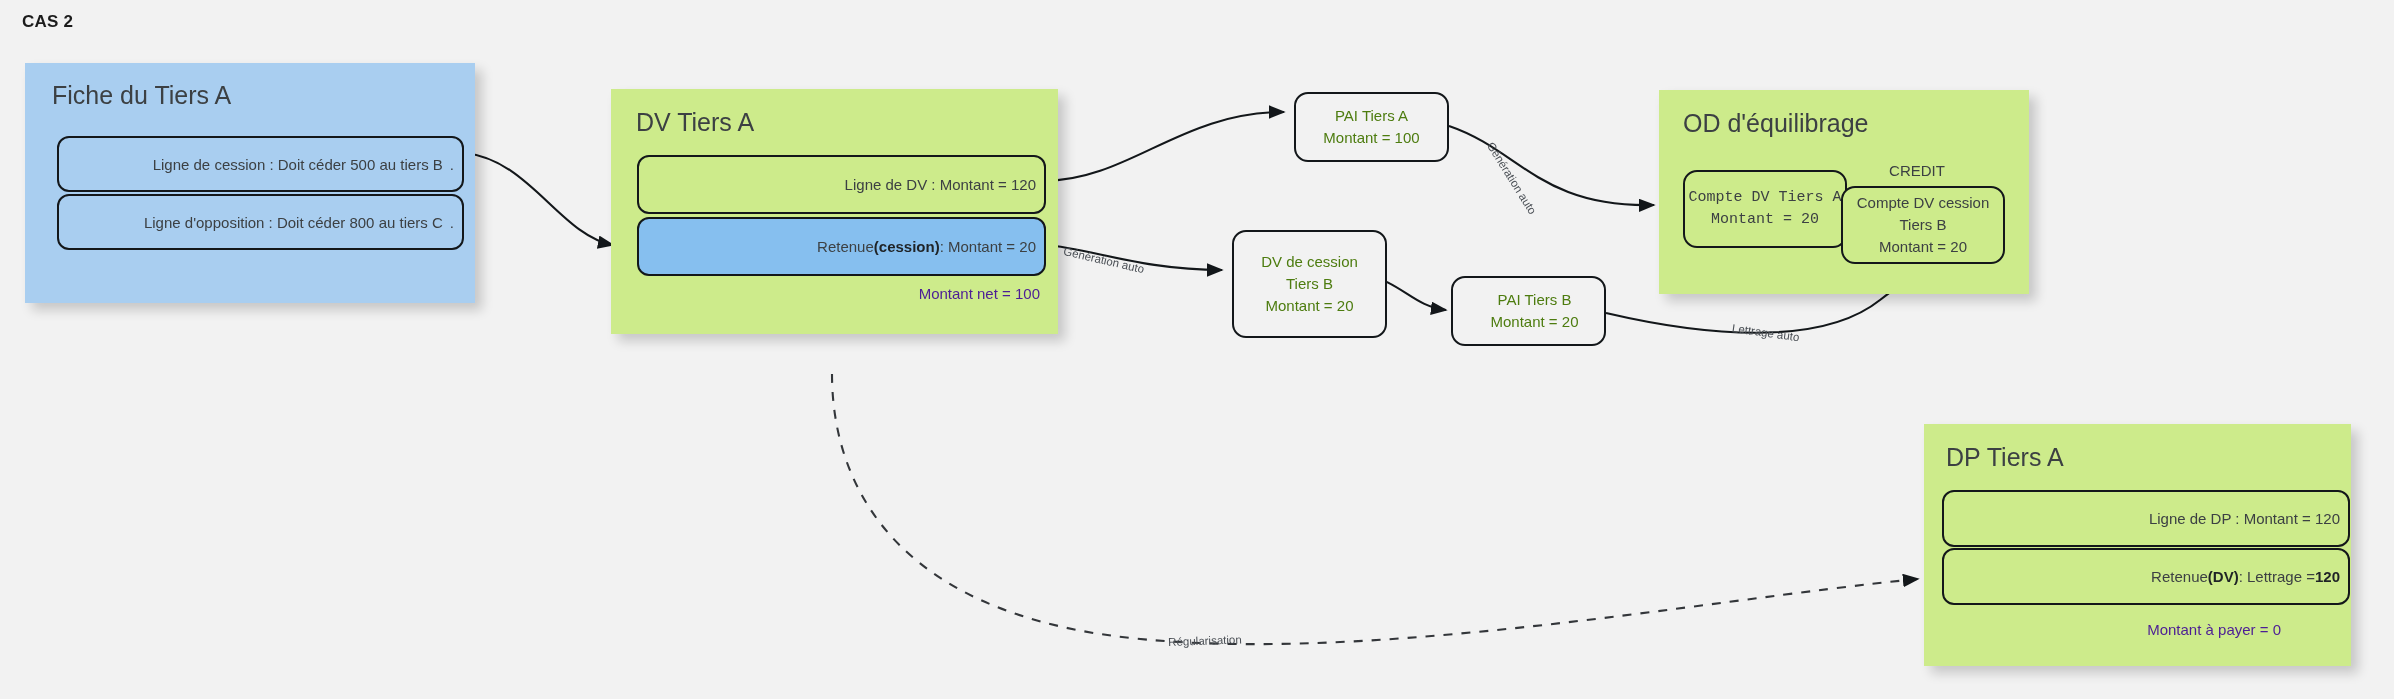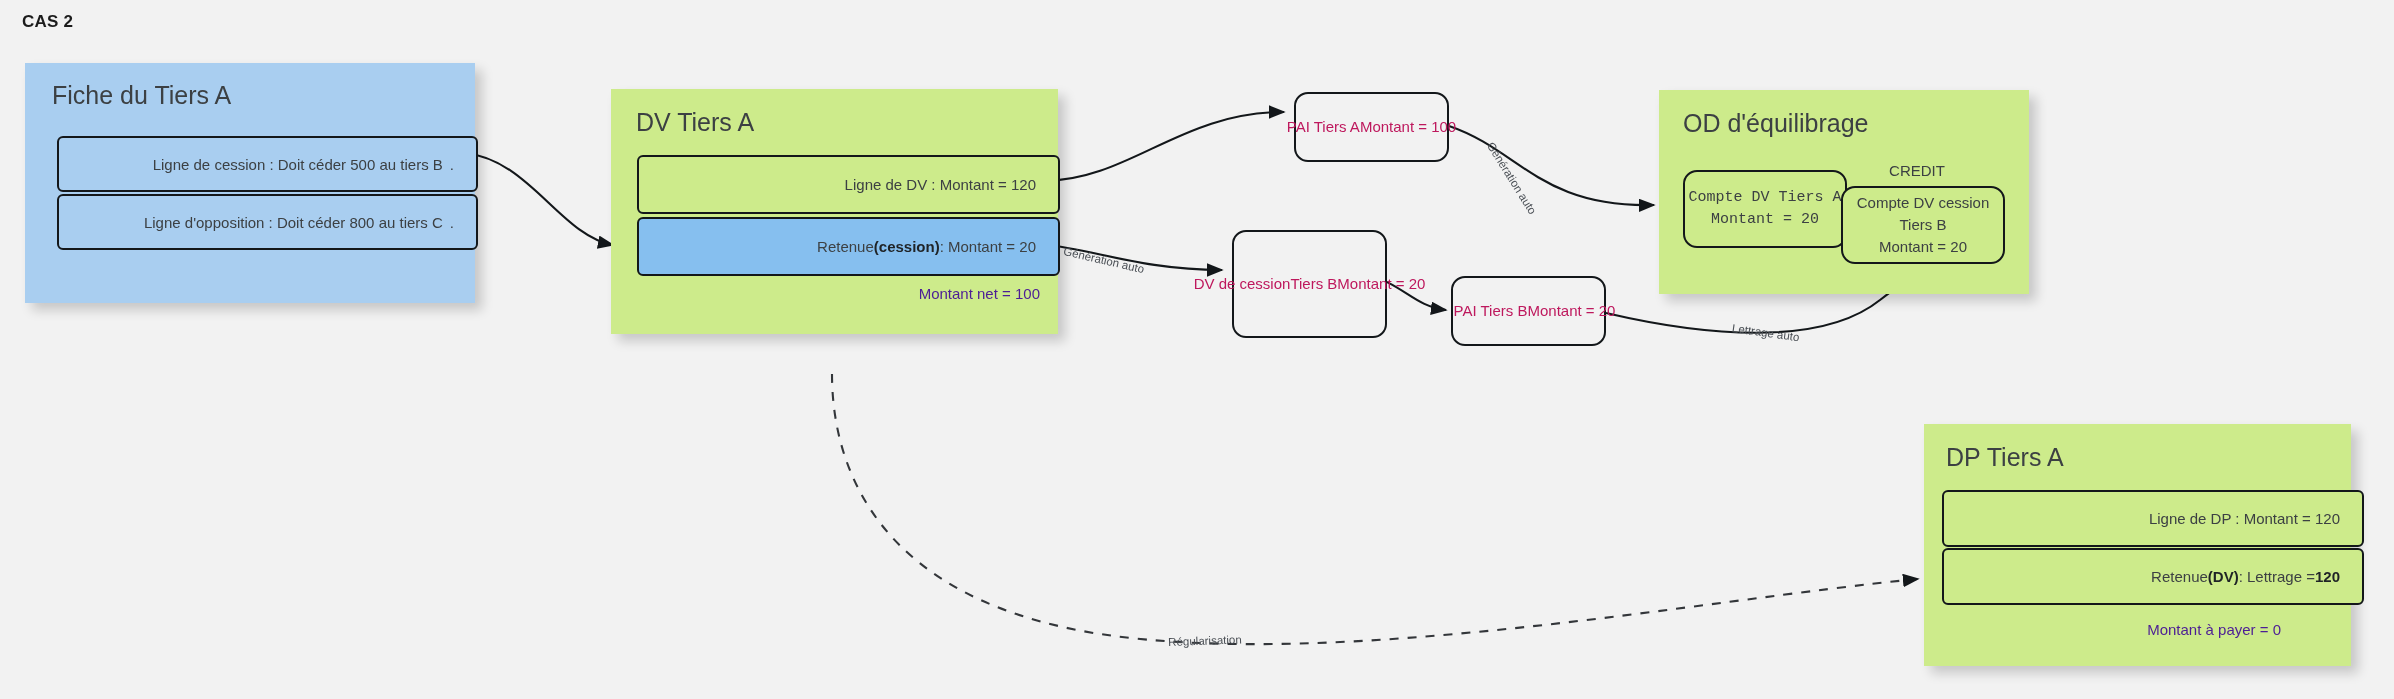--- a/index.html
+++ b/index.html
@@ -30,39 +30,39 @@
   .card-green{background:#cdeb8b;}
   .card-title{
     position:absolute;
     font-size:25px;font-weight:400;color:#3c4043;
     white-space:nowrap;
   }
 
   
   .linebox{
     border:2.5px solid #13171a;
-    border-radius:6px;
+    border-radius:12px;
     display:flex;align-items:center;justify-content:flex-end;
-    padding-right:22px;
+    padding-right:8px;
     font-size:15px;
     color:#3c4043;
     white-space:nowrap;
   }
   .linebox.green{background:#cdeb8b;}
   .linebox.blue{background:#86bfef;}
 
   
   .node{
     background:#f2f2f2;
     border:2.5px solid #13171a;
     border-radius:14px;
-    display:flex;
+    display:flex;flex-direction:column;
     align-items:center;justify-content:center;
     font-size:15px;line-height:1.45;
-    color:#be185d;text-align:center;
+    color:#4d7c0f;text-align:center;
     white-space:nowrap;
   }
 
   
   .acct{
     background:#cdeb8b;
     border:2.5px solid #13171a;
     border-radius:14px;
     display:flex;flex-direction:column;
     align-items:center;justify-content:center;

